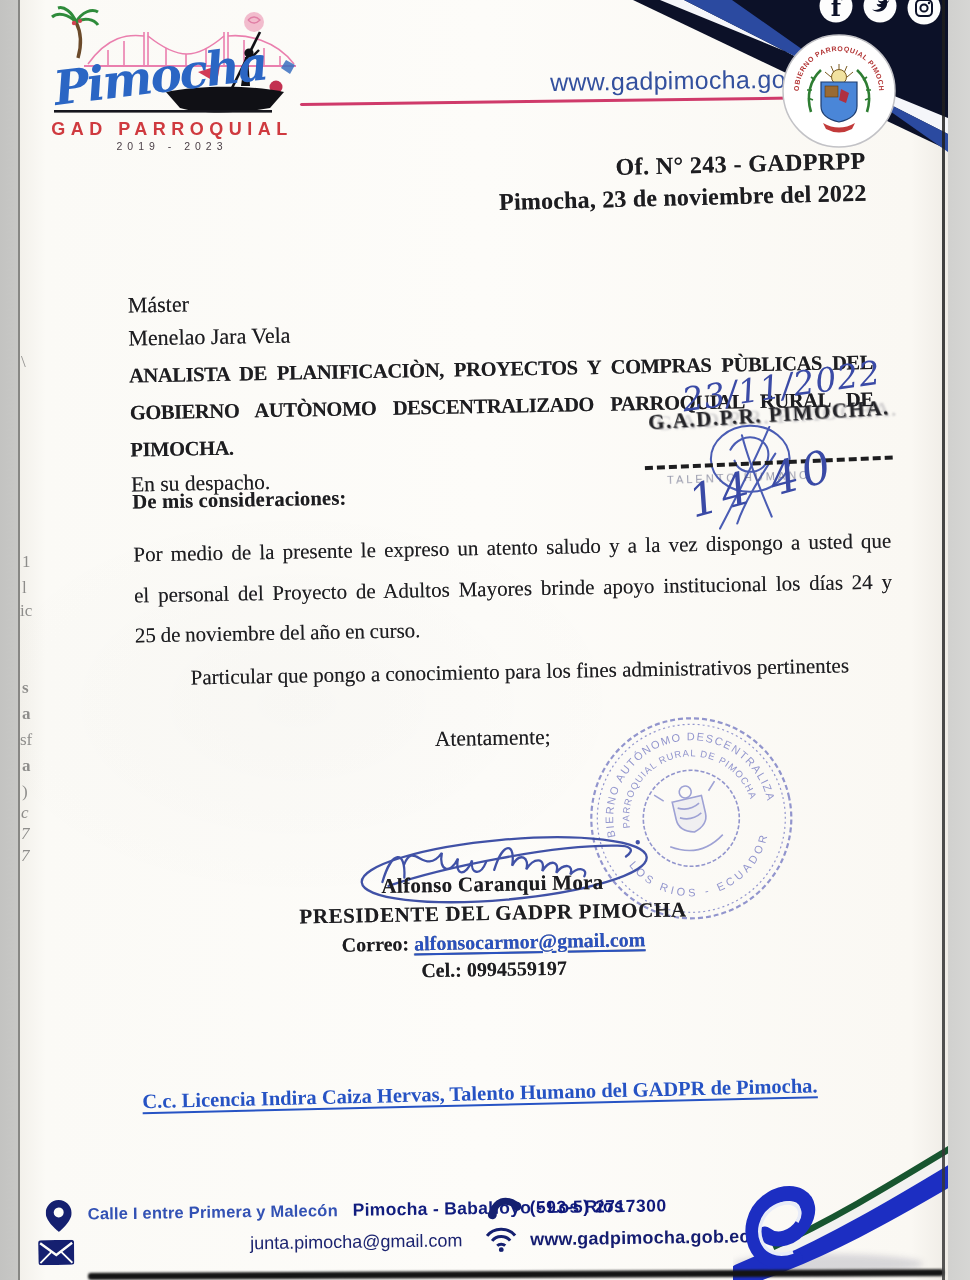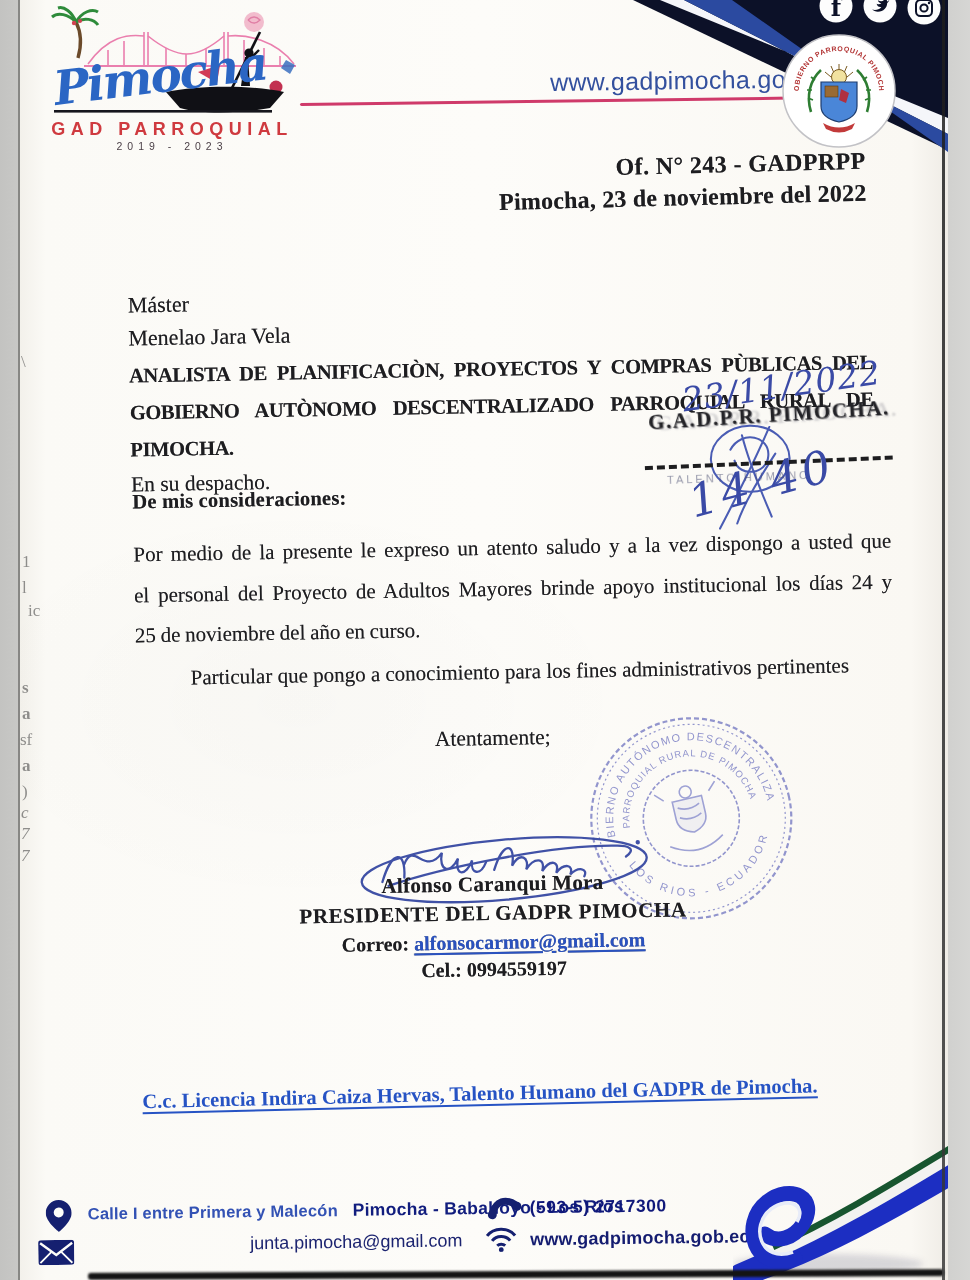--- a/index.html
+++ b/index.html
@@ -344,21 +344,21 @@
     <path d="M218,22 C152,62 96,96 40,121" fill="none" stroke="#17552f" stroke-width="6.5"></path>
     <path d="M62,132 C22,148 6,98 34,76 C58,57 86,72 70,98 C61,112 44,118 32,108" fill="none" stroke="#1c2ec2" stroke-width="15" stroke-linecap="round"></path>
     <path d="M60,126 C28,138 16,100 38,83 C56,70 74,80 64,96" fill="none" stroke="#e8ecf8" stroke-width="3.5"></path>
   </svg>
 
   <div class="bottom-band"></div>
   <div>
     <span class="frag" style="left:3px;top:352px">\</span>
     <span class="frag" style="left:4px;top:552px">1</span>
     <span class="frag" style="left:4px;top:578px">l</span>
-    <span class="frag" style="left:10px;top:601px">ic</span>
+    <span class="frag" style="left:2px;top:601px">ic</span>
     <span class="frag" style="left:4px;top:678px;font-weight:bold">s</span>
     <span class="frag" style="left:4px;top:704px;font-weight:bold">a</span>
     <span class="frag" style="left:2px;top:730px">sf</span>
     <span class="frag" style="left:4px;top:756px;font-weight:bold">a</span>
     <span class="frag" style="left:4px;top:782px">)</span>
     <span class="frag" style="left:3px;top:803px;font-style:italic">c</span>
     <span class="frag" style="left:3px;top:824px;font-style:italic">7</span>
     <span class="frag" style="left:3px;top:846px;font-style:italic">7</span>
   </div>
 

